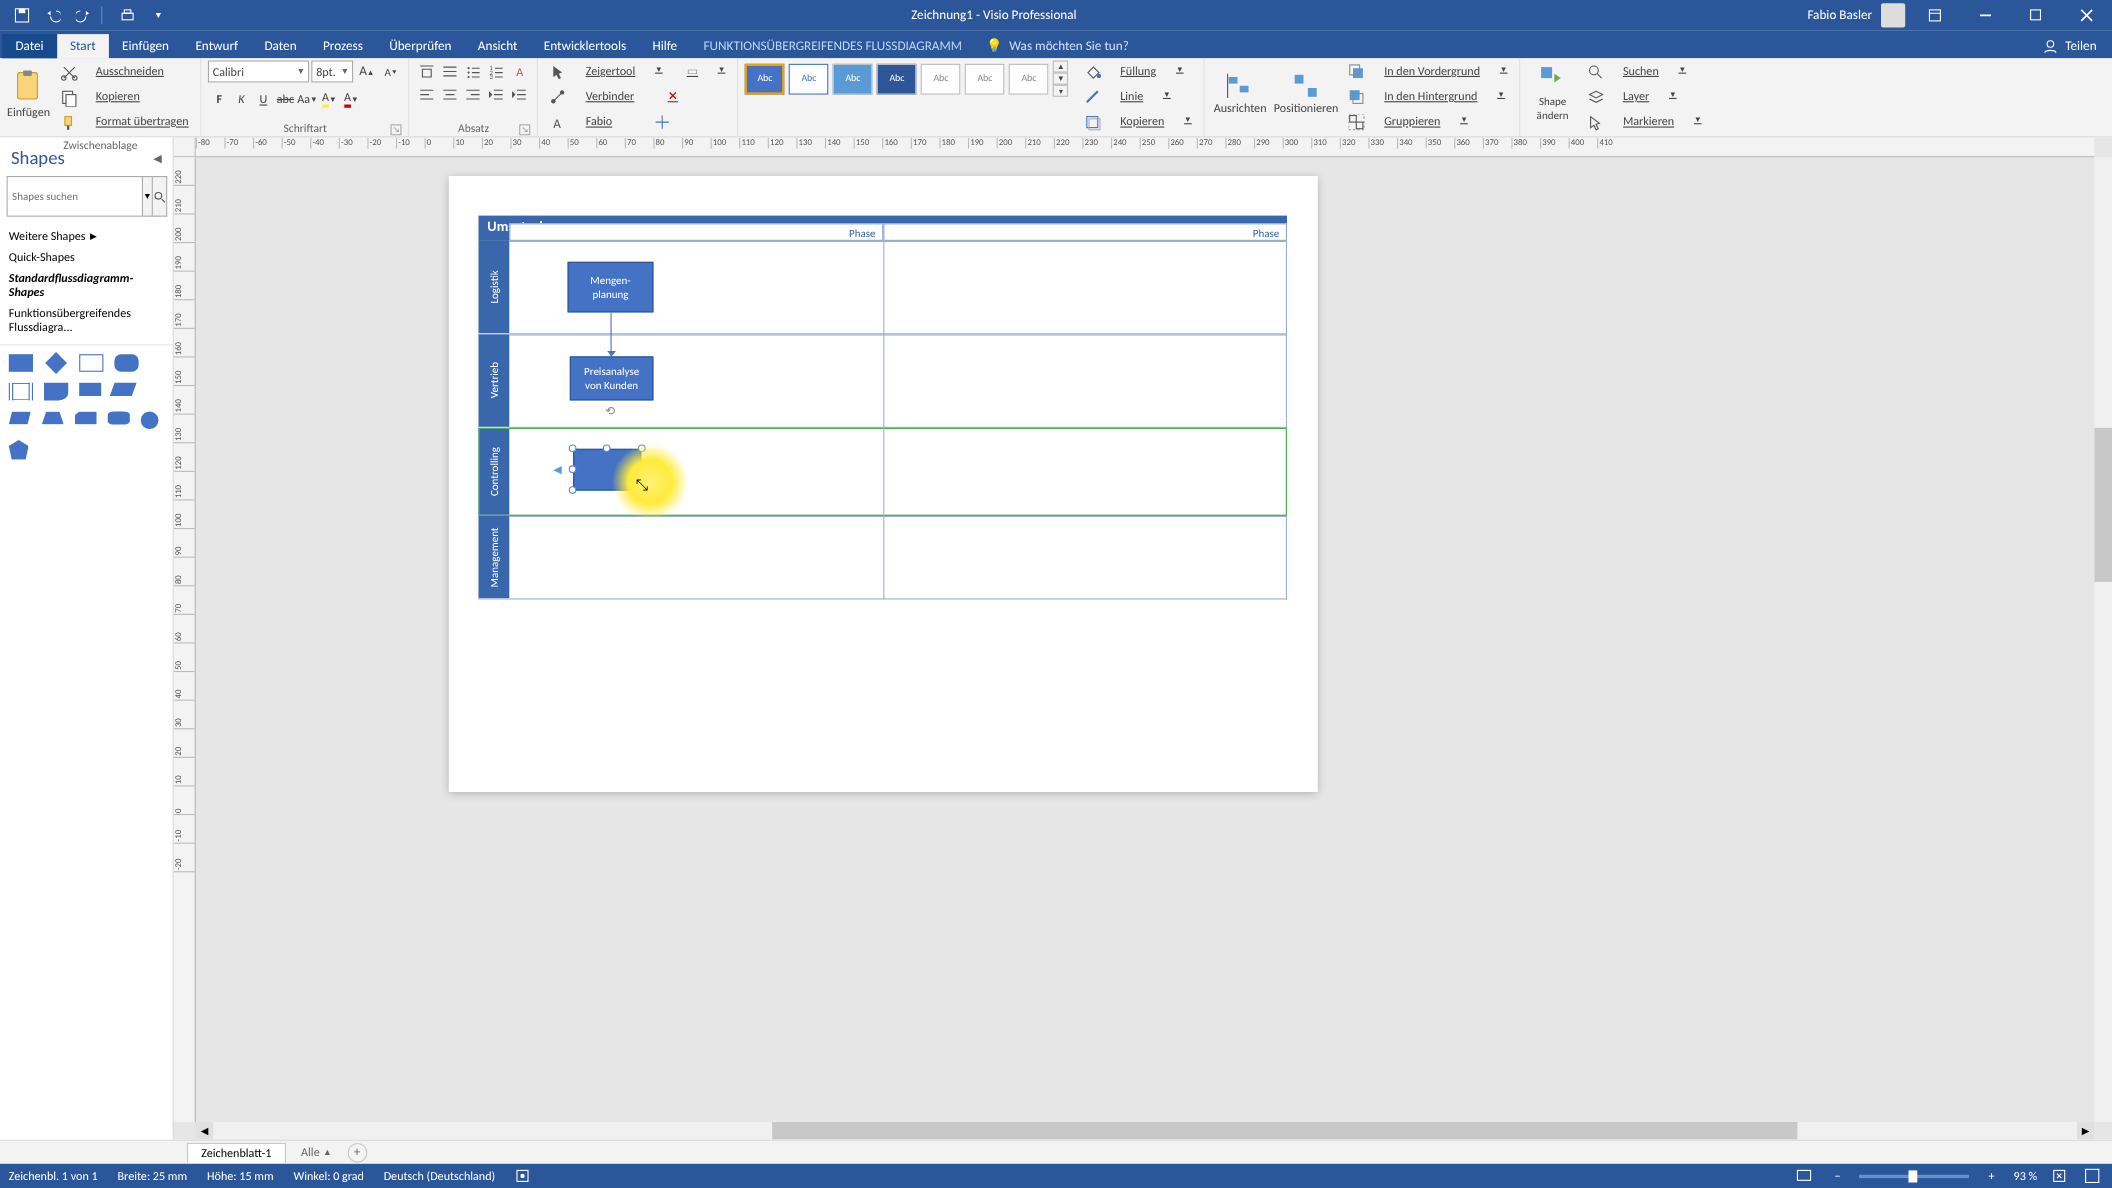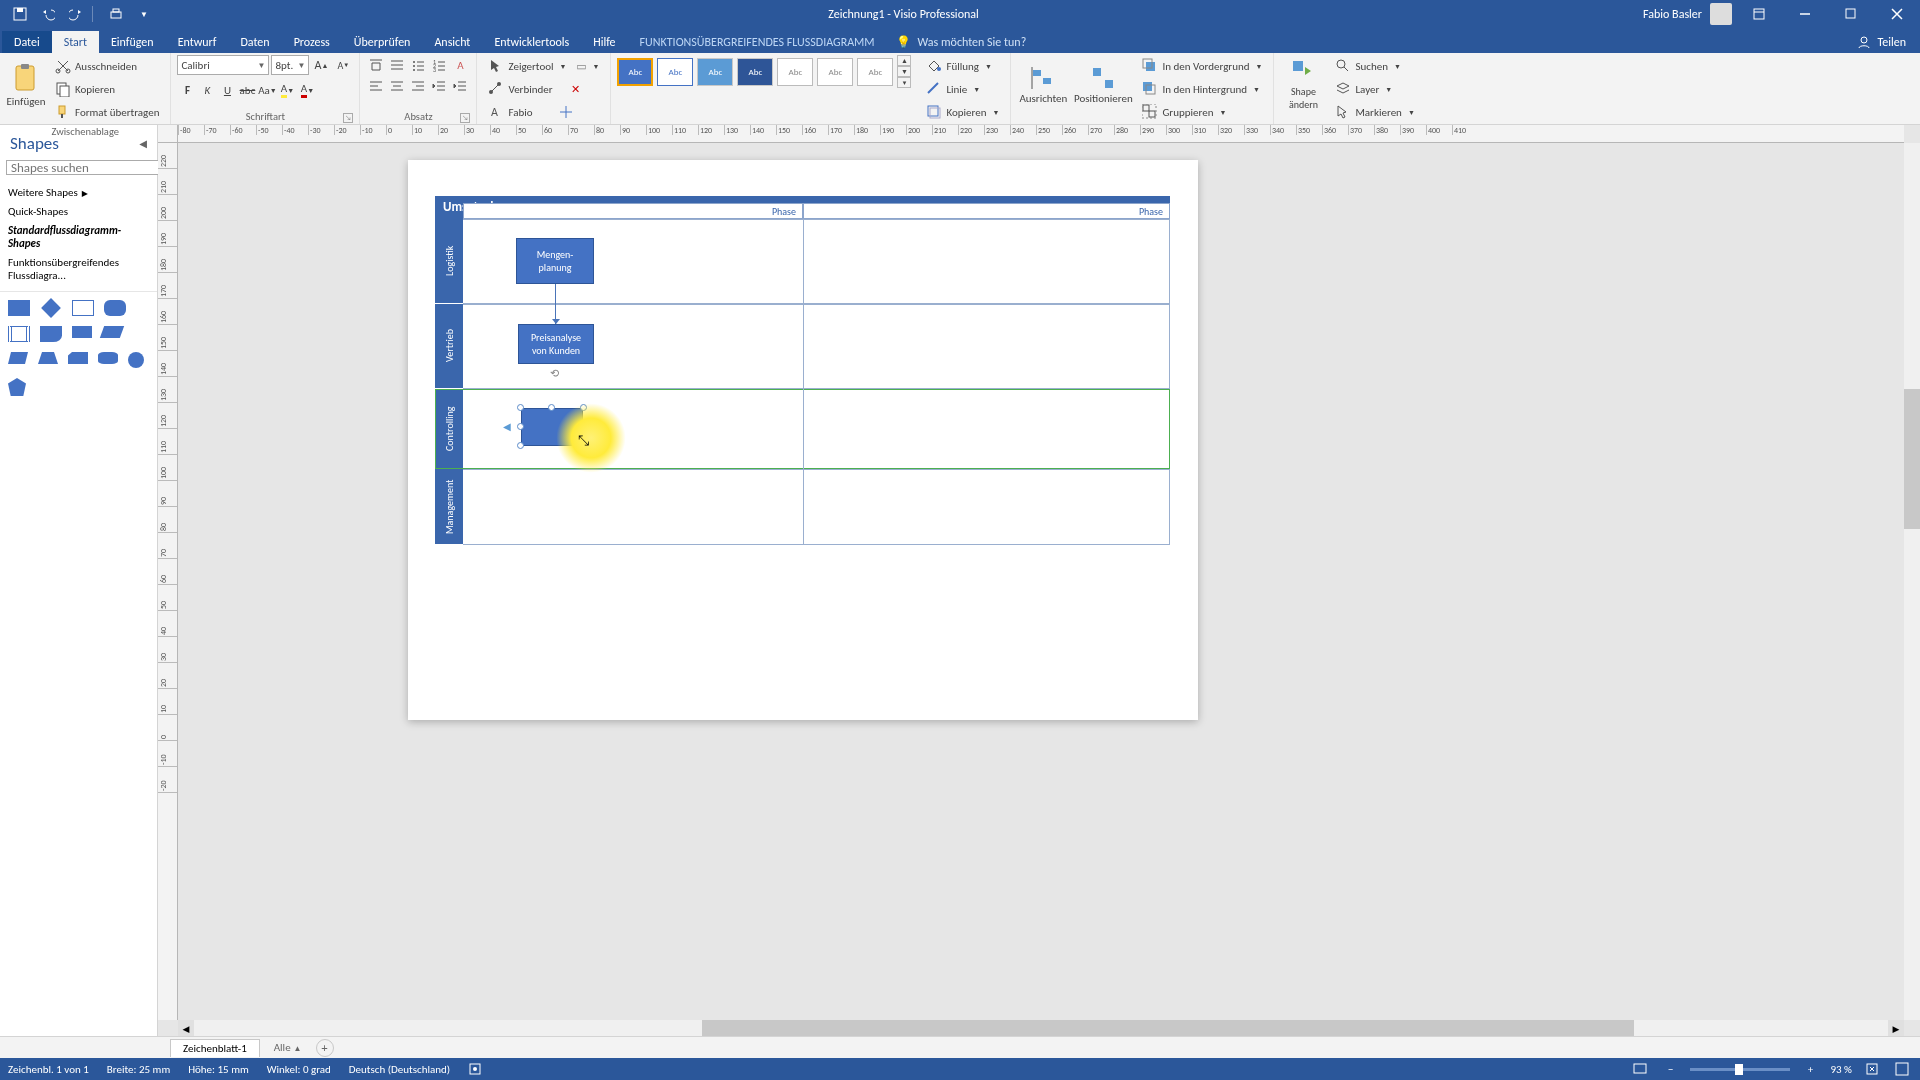--- a/index.html
+++ b/index.html
@@ -22,21 +22,21 @@
 .tab.special { color:#bcd6f5; text-transform:uppercase; }
 .tellme { display:flex; align-items:center; gap:6px; padding:4px 10px; color:#cfe0f5; }
 .share { margin-left:auto; padding:4px 14px; display:flex; gap:6px; align-items:center; }
 
 
 .ribbon { height: 72px; background:#f3f3f3; border-bottom:1px solid #d4d4d4; display:flex; font-size:11px; color:#444; }
 .group { border-right:1px solid #e1e1e1; padding:2px 6px 0; display:flex; flex-direction:column; position:relative; }
 .group-body { flex:1; display:flex; align-items:flex-start; gap:4px; }
 .group-label { text-align:center; font-size:10.5px; color:#666; padding:2px 0 1px; position:relative; }
 .group-label .dialog { position:absolute; right:0; bottom:1px; width:10px; height:10px; border:1px solid #aaa; font-size:7px; line-height:8px; color:#888; }
-.rbtn { display:flex; align-items:center; gap:4px; padding:2px 4px; cursor:pointer; border:1px solid transparent; white-space:nowrap; }
+.rbtn { display:flex; align-items:flex-start; gap:16px; padding:2px 4px; cursor:pointer; border:1px solid transparent; white-space:nowrap;text-decoration:underline; }
 .bigbtn { width:40px; height:60px; display:flex; flex-direction:column; align-items:center; justify-content:center; gap:2px; cursor:pointer; border:1px solid transparent; }
 .ico { width:16px; height:16px; display:inline-block; }
 .combo { height:20px; border:1px solid #ababab; background:#fff; font-size:11px; padding:1px 3px; display:flex; align-items:center; }
 .combo .dd { margin-left:auto; font-size:8px; color:#666; }
 .font-row { display:flex; gap:2px; margin-bottom:2px; }
 .fmt-row { display:flex; gap:0; }
 .fmt-btn { width:20px; height:20px; display:flex; align-items:center; justify-content:center; cursor:pointer; font-size:11px; }
 .para-grid { display:grid; grid-template-columns:repeat(5,20px); grid-auto-rows:20px; gap:1px; }
 .para-btn { width:20px; height:20px; display:flex; align-items:center; justify-content:center; cursor:pointer; }
 
@@ -51,21 +51,21 @@
 .style-item.outline { background:#fff; color:#888; border:1px solid #bbb; }
 .gal-scroll { width:14px; display:flex; flex-direction:column; }
 .gal-scroll div { height:11px; border:1px solid #bbb; font-size:7px; text-align:center; line-height:9px; cursor:pointer; }
 
 
 .workspace { display:flex; height: calc(100vh - 28px - 25px - 72px - 22px - 22px); }
 .shapes-pane { width:158px; border-right:1px solid #d4d4d4; display:flex; flex-direction:column; background:#fff; }
 .shapes-title { padding:8px 10px 4px; font-size:17px; color:#2b579a; display:flex; align-items:center; }
 .shapes-title .collapse { margin-left:auto; font-size:10px; cursor:pointer; color:#666; }
 .shape-search { margin:2px 6px; display:flex; }
-.shape-search input { flex:1; height:15px; border:1px solid #ababab; font-size:13px; padding:0 4px; }
+.shape-search input { flex:1; height:37px; border:1px solid #ababab; font-size:10px; padding:0 4px; }
 .shape-search .dd { width:16px; border:1px solid #ababab; border-left:none; background:#f3f3f3; font-size:8px; display:flex; align-items:center; justify-content:center; }
 .shape-search .go { width:20px; border:1px solid #ababab; border-left:none; background:#f3f3f3; display:flex; align-items:center; justify-content:center; }
 .stencil-list { padding:6px 8px 2px; font-size:11px; }
 .stencil-item { padding:3px 0; cursor:pointer; display:flex; align-items:center; gap:4px; }
 .stencil-item.sel { font-weight:bold;font-style:italic; }
 .stencil-item .chev { font-size:8px; }
 .shape-palette { padding:8px; display:flex; flex-wrap:wrap; gap:10px 10px; border-top:1px solid #e6e6e6; margin-top:4px; }
 .shp { width:22px; height:16px; background:#4472c4; cursor:grab; }
 .shp.diamond { transform:rotate(45deg); width:14px; height:14px; margin:1px 4px; }
 .shp.rect-o { background:#fff; border:1.5px solid #4472c4; }

